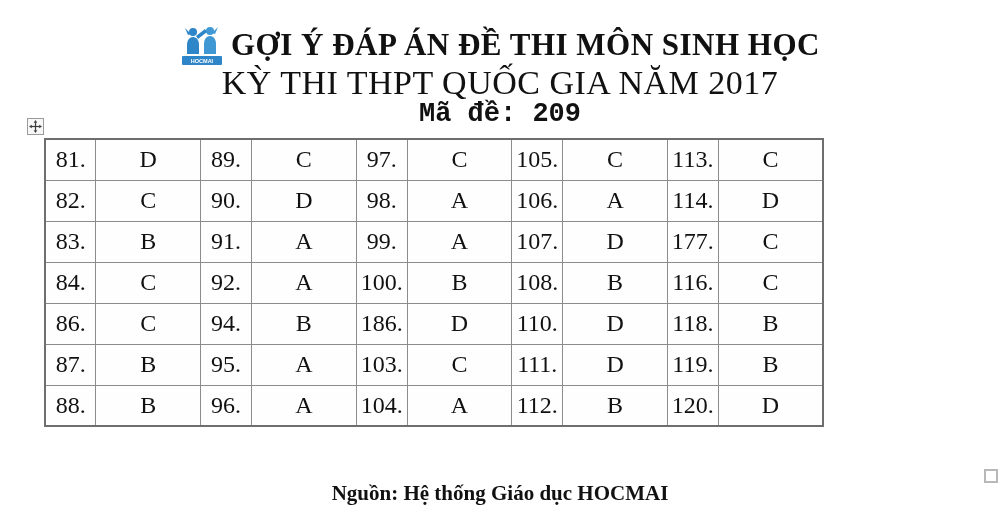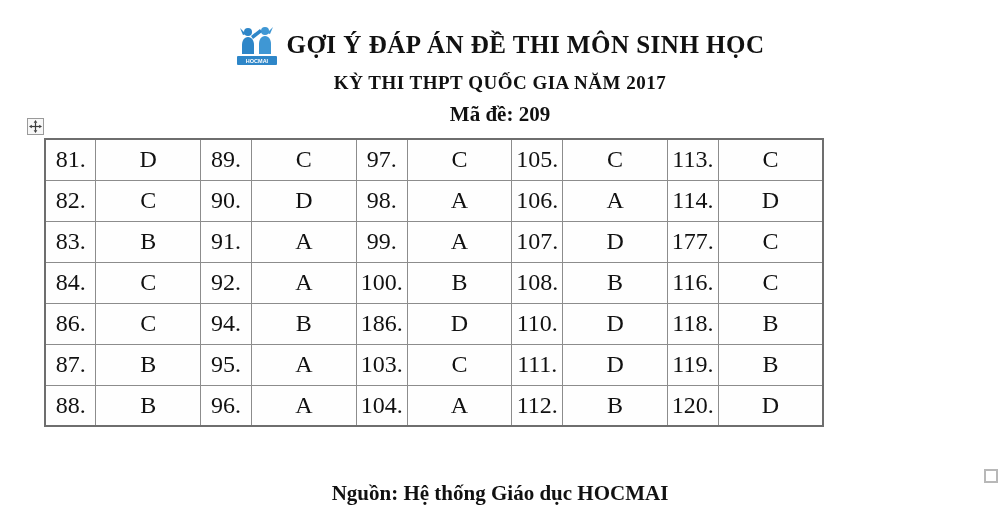--- a/index.html
+++ b/index.html
@@ -27,35 +27,36 @@
     justify-content: center;
     gap: 7px;
     line-height: 34px;
   }
   .logo {
     width: 44px;
     height: 42px;
     flex: 0 0 auto;
   }
   .title-text {
-    font-size: 25px;
+    font-size: 31px;
     font-weight: 700;
     letter-spacing: 0.5px;
     white-space: nowrap;
   }
   .title-line2 {
-    font-size: 19px;
-    font-weight: 700;
+    font-size: 34px;
+    font-weight: 400;
     line-height: 33px;
     letter-spacing: 0.5px;
   }
   .title-line3 {
-    font-size: 21px;
+    font-size: 27px;
     font-weight: 700;
     line-height: 31px;
+    font-family: Liberation Mono, monospace;
   }
   
   .move-handle {
     position: absolute;
     left: 27px;
     top: 118px;
     width: 17px;
     height: 17px;
     border: 1px solid #9a9a9a;
     background: #f7f7f7;

